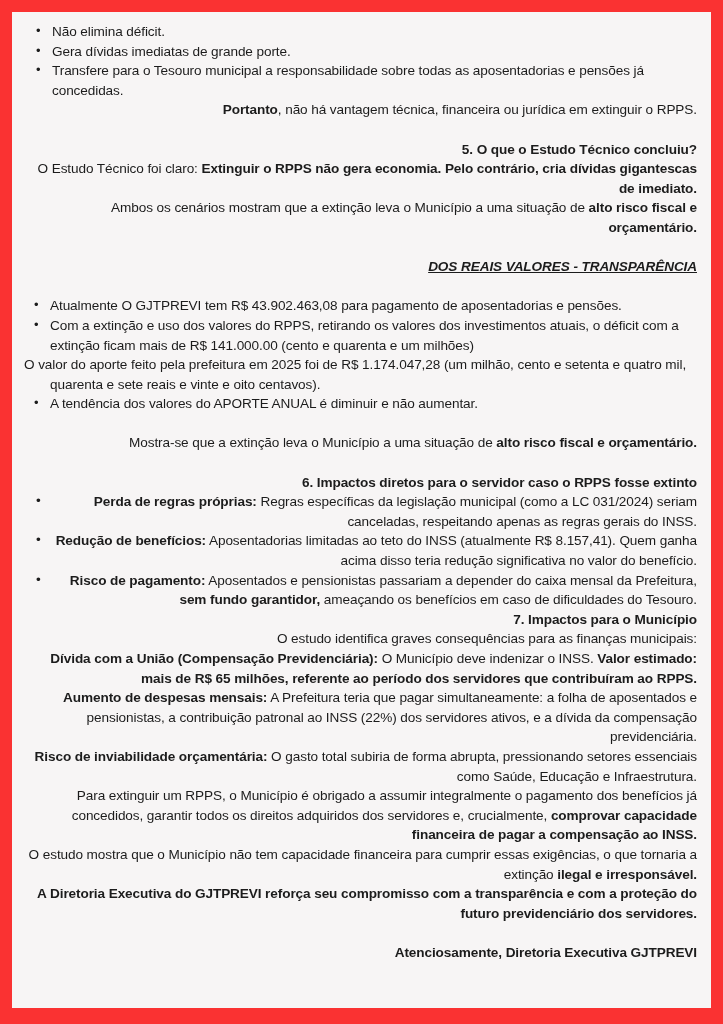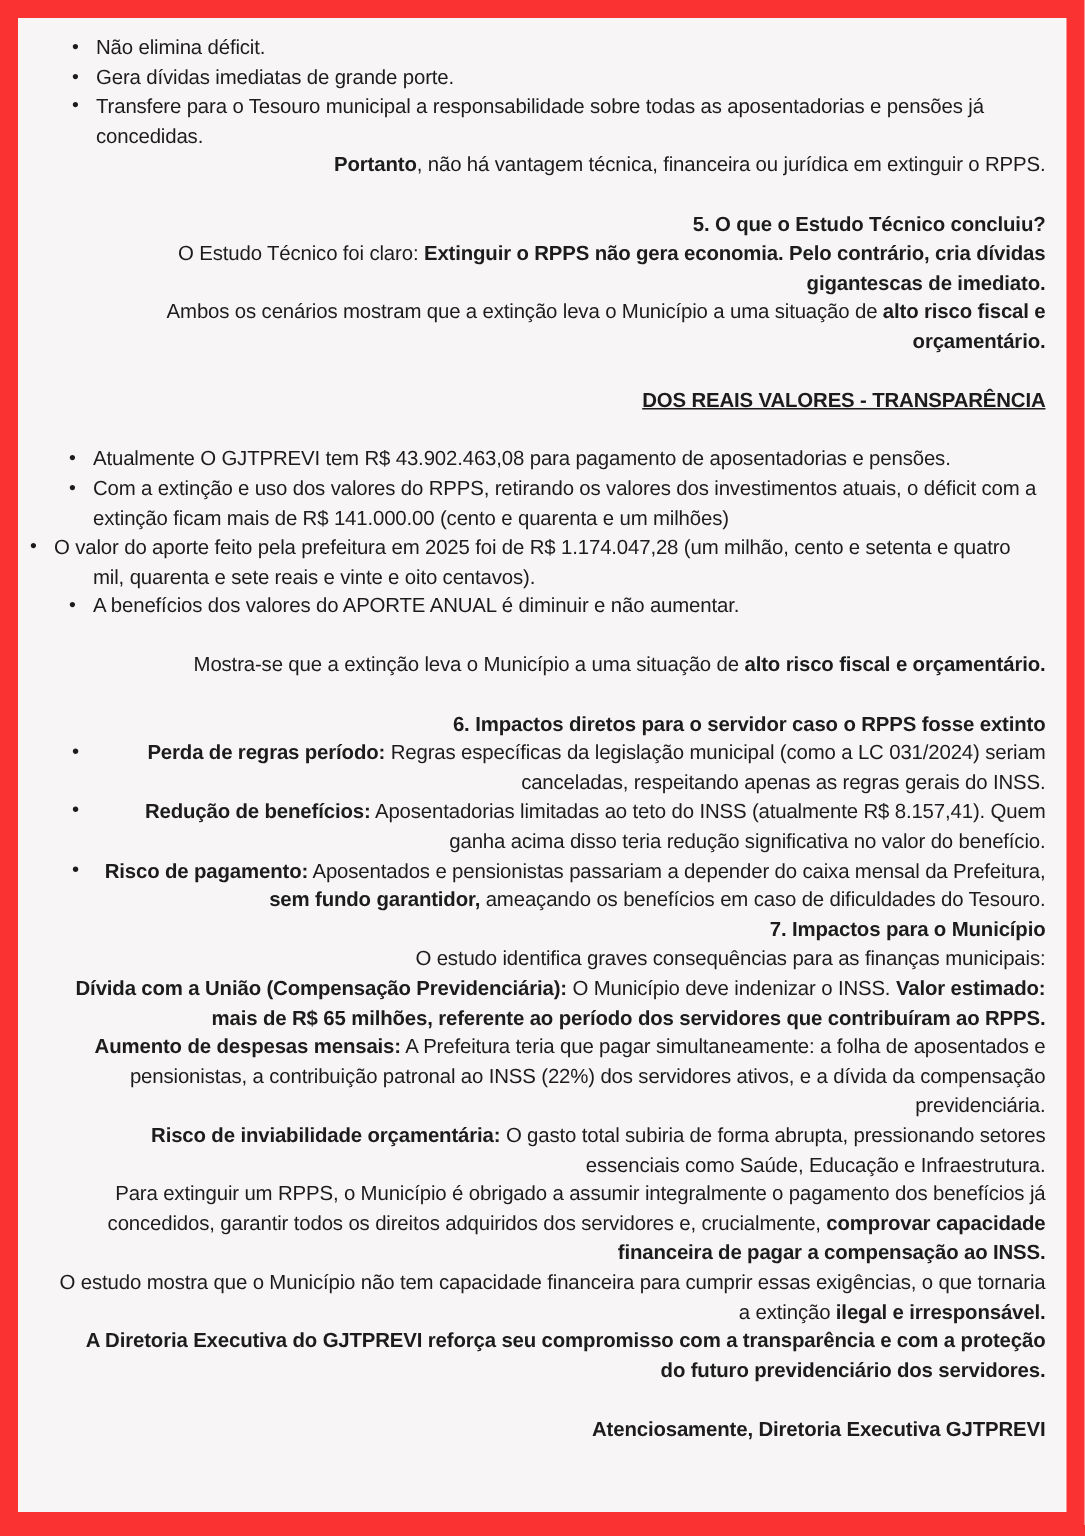--- a/index.html
+++ b/index.html
@@ -22,21 +22,20 @@
     background: #f7f5f5;
     box-sizing: border-box;
     padding: 10px 14px 0 14px;
     overflow: hidden;
   }
   .doc {
     font-size: 13.6px;
     line-height: 19.6px;
     color: #1c1c1c;
     letter-spacing: -0.1px;
-    margin-left: 12px;
   }
   p {
     margin: 0;
     text-align: right;
   }
   b, .b {
     font-weight: bold;
   }
   ul {
     margin: 0;
@@ -66,20 +65,21 @@
   .hang {
     text-indent: -26px;
     padding-left: 26px;
   }
   .spacer {
     height: 19.6px;
   }
   .underline-head {
     font-weight: bold;
     text-decoration: underline;
+    font-style: italic;
   }
   .subbullet {
     position: relative;
     padding-left: 22px;
   }
   .subbullet::before {
     content: "\2022";
     position: absolute;
     left: 10px;
     top: -1px;
@@ -114,32 +114,32 @@
     <div class="spacer"></div>
 
     <p class="underline-head"><span>DOS REAIS VALORES - TRANSPARÊNCIA</span></p>
 
     <div class="spacer"></div>
 
     <ul class="tight">
       <li><span>Atualmente O GJTPREVI tem R$ 43.902.463,08 para pagamento de aposentadorias e pensões.</span></li>
       <li><span>Com a extinção e uso dos valores do RPPS, retirando os valores dos investimentos atuais, o déficit com a extinção ficam mais de R$ 141.000.00 (cento e quarenta e um milhões)</span></li>
       <li class="hang"><span>O valor do aporte feito pela prefeitura em 2025 foi de R$ 1.174.047,28 (um milhão, cento e setenta e quatro mil, quarenta e sete reais e vinte e oito centavos).</span></li>
-      <li><span>A benefícios dos valores do APORTE ANUAL é diminuir e não aumentar.</span></li>
+      <li><span>A tendência dos valores do APORTE ANUAL é diminuir e não aumentar.</span></li>
     </ul>
 
     <div class="spacer"></div>
 
     <p><span>Mostra-se que a extinção leva o Município a uma situação de </span><b>alto risco fiscal e orçamentário.</b></p>
 
     <div class="spacer"></div>
 
     <p class="b">6. Impactos diretos para o servidor caso o RPPS fosse extinto</p>
 
-    <p class="subbullet"><b>Perda de regras período:</b><span> Regras específicas da legislação municipal (como a LC 031/2024) seriam canceladas, respeitando apenas as regras gerais do INSS.</span></p>
+    <p class="subbullet"><b>Perda de regras próprias:</b><span> Regras específicas da legislação municipal (como a LC 031/2024) seriam canceladas, respeitando apenas as regras gerais do INSS.</span></p>
     <p class="subbullet"><b>Redução de benefícios:</b><span> Aposentadorias limitadas ao teto do INSS (atualmente R$ 8.157,41). Quem ganha acima disso teria redução significativa no valor do benefício.</span></p>
     <p class="subbullet"><b>Risco de pagamento:</b><span> Aposentados e pensionistas passariam a depender do caixa mensal da Prefeitura, </span><b>sem fundo garantidor,</b><span> ameaçando os benefícios em caso de dificuldades do Tesouro.</span></p>
 
     <p class="b">7. Impactos para o Município</p>
     <p>O estudo identifica graves consequências para as finanças municipais:</p>
     <p><b>Dívida com a União (Compensação Previdenciária):</b><span> O Município deve indenizar o INSS. </span><b>Valor estimado: mais de R$ 65 milhões, referente ao período dos servidores que contribuíram ao RPPS.</b></p>
     <p><b>Aumento de despesas mensais:</b><span> A Prefeitura teria que pagar simultaneamente: a folha de aposentados e pensionistas, a contribuição patronal ao INSS (22%) dos servidores ativos, e a dívida da compensação previdenciária.</span></p>
     <p><b>Risco de inviabilidade orçamentária:</b><span> O gasto total subiria de forma abrupta, pressionando setores essenciais como Saúde, Educação e Infraestrutura.</span></p>
 
     <p><span>Para extinguir um RPPS, o Município é obrigado a assumir integralmente o pagamento dos benefícios já concedidos, garantir todos os direitos adquiridos dos servidores e, crucialmente, </span><b>comprovar capacidade financeira de pagar a compensação ao INSS.</b></p>

